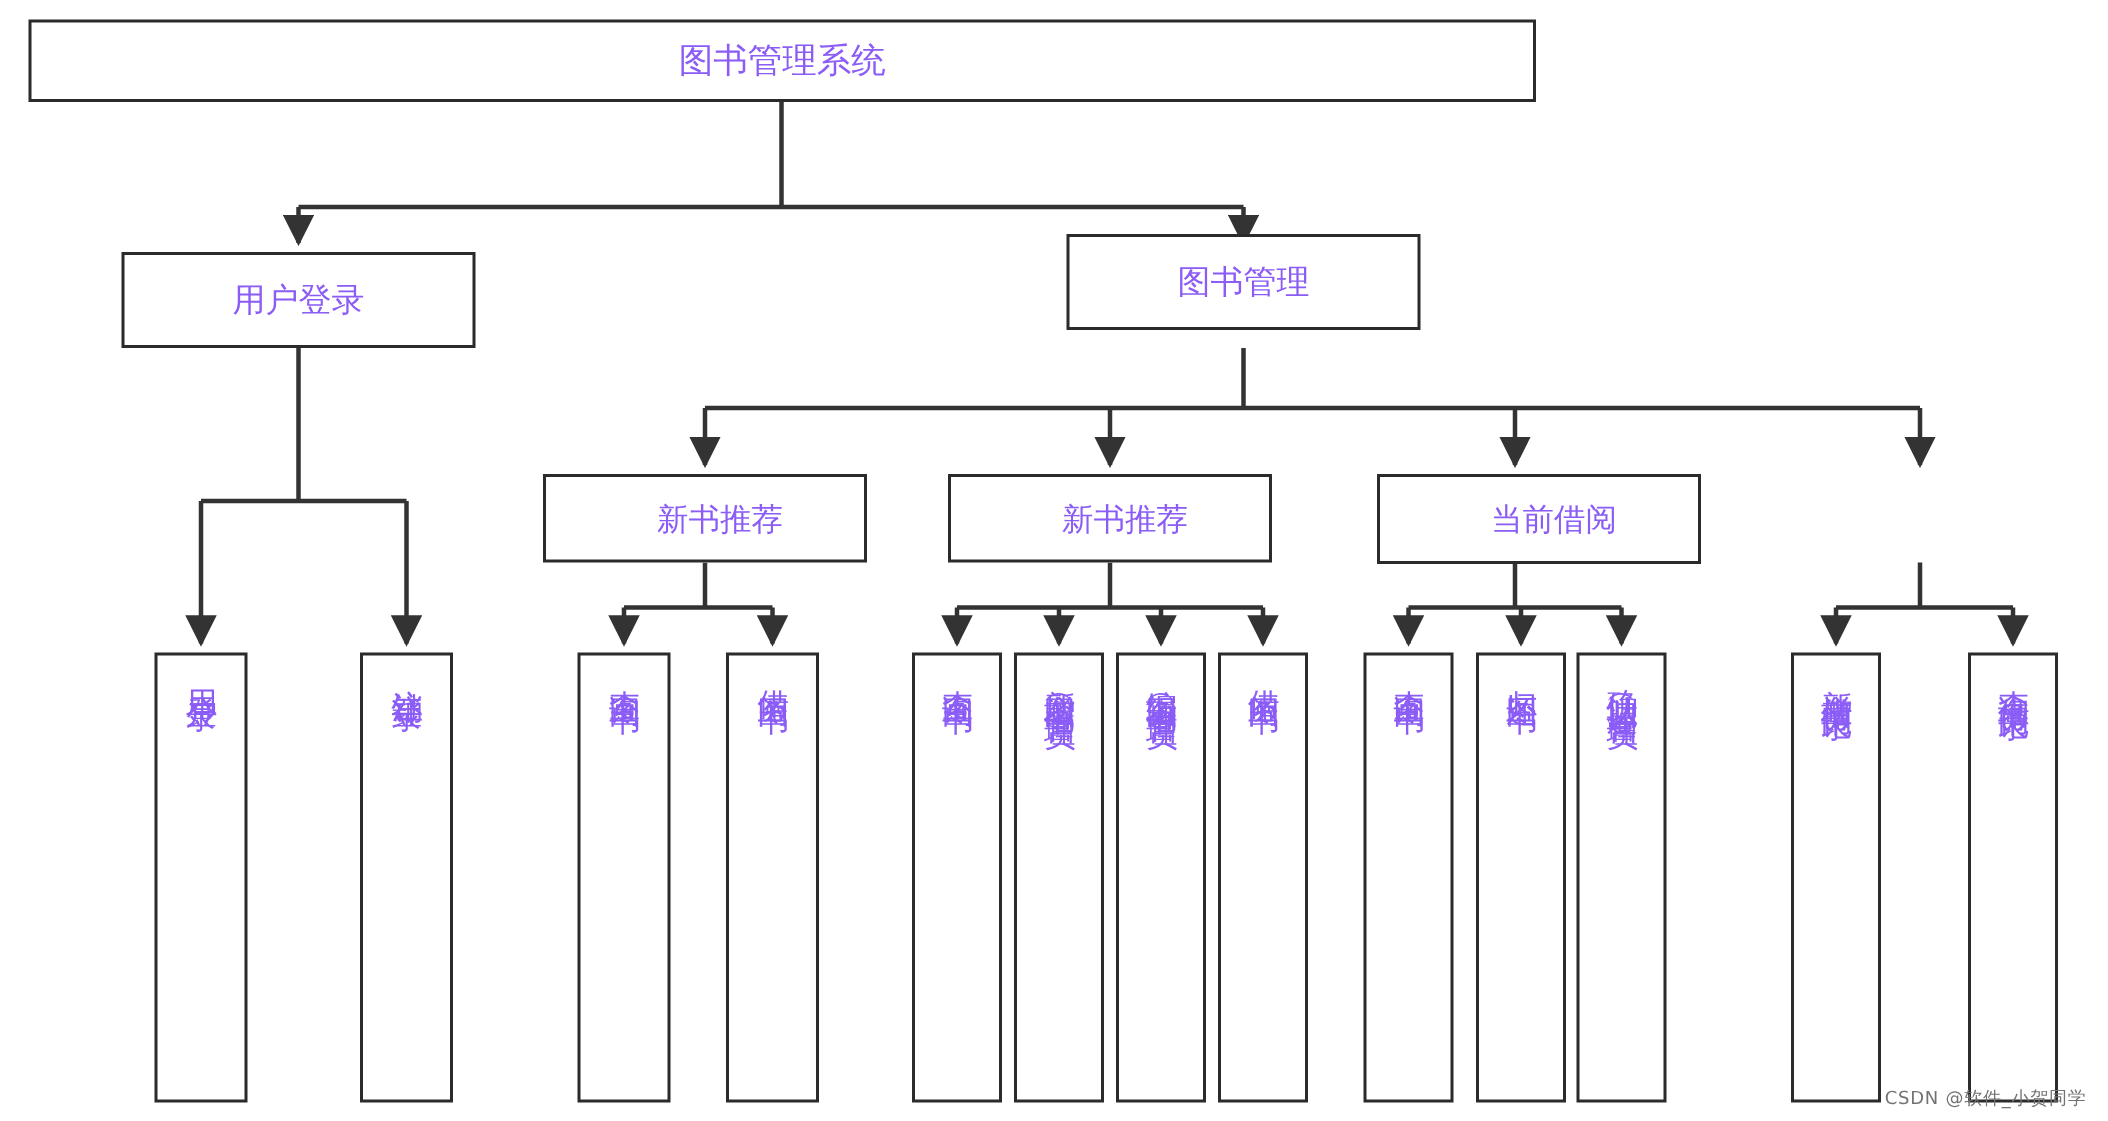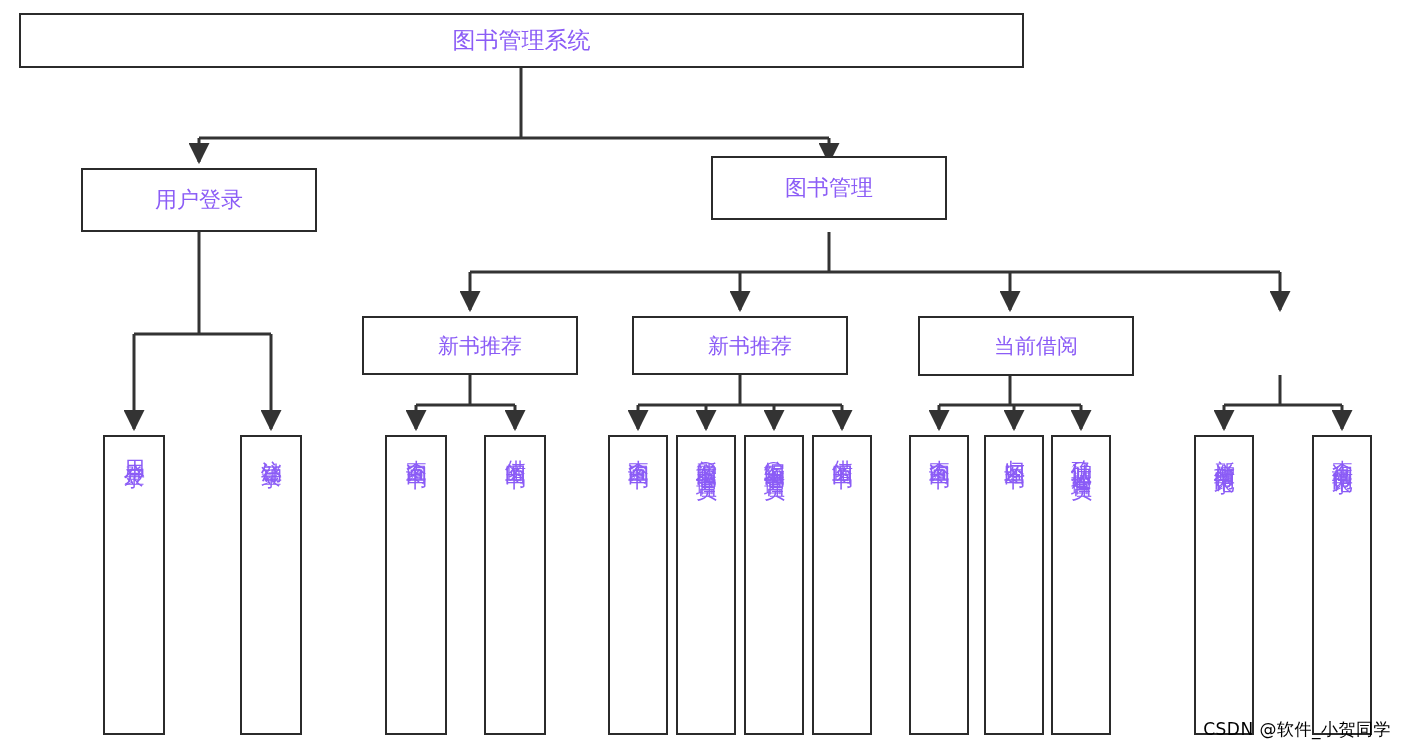--- a/index.html
+++ b/index.html
@@ -57,22 +57,22 @@
     text-orientation: upright;
     letter-spacing: 3px;
     line-height: 1;
     white-space: nowrap;
     -webkit-writing-mode: vertical-rl;
   }
   .watermark {
     position: absolute;
     right: 14px;
     bottom: 6px;
-    font-size: 17px;
-    color: #000000;
+    font-size: 12px;
+    color: #737373;
     white-space: nowrap;
     letter-spacing: 0.5px;
   }
 </style>
 </head>
 <body>
 
 <div id="canvas">
 
   <svg class="connectors" viewBox="0 0 1405 747" xmlns="http://www.w3.org/2000/svg">

